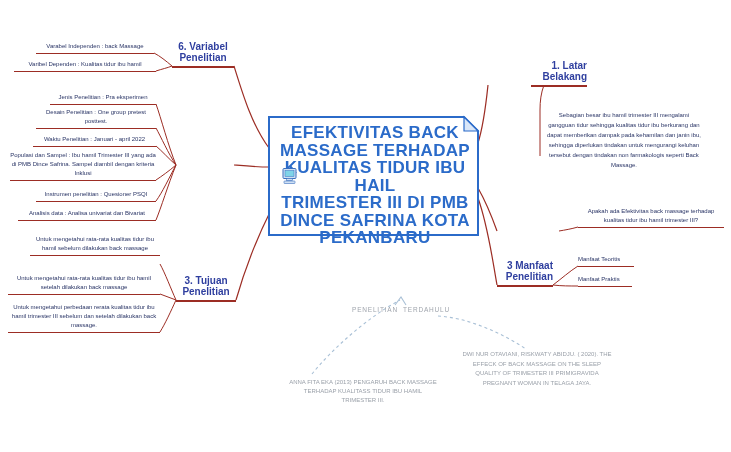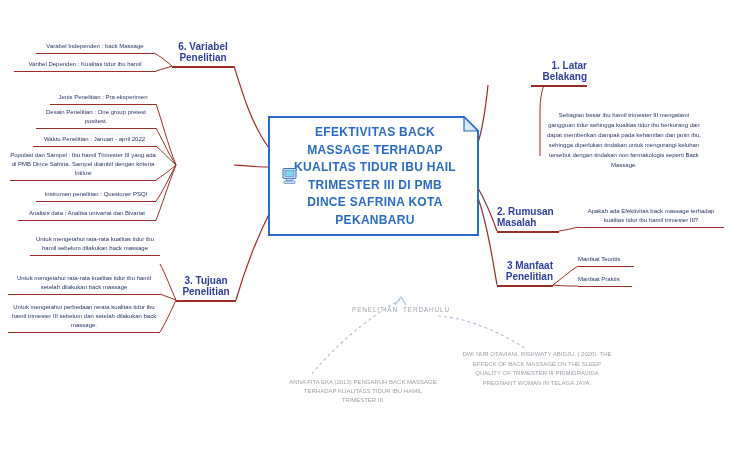--- a/index.html
+++ b/index.html
@@ -9,21 +9,21 @@
   }
   svg.links{position:absolute;left:0;top:0;}
   .br{fill:none;stroke:#9c2d24;stroke-width:1.2;}
   .lf{fill:none;stroke:#9c2d24;stroke-width:1;}
   .dsh{fill:none;stroke:#a9c0d6;stroke-width:1.1;stroke-dasharray:3 3;}
   .arr{fill:none;stroke:#a9c0d6;stroke-width:1.1;}
   .center-shape{fill:#ffffff;stroke:#2b6bc9;stroke-width:2;}
   .center-fold{fill:#d9e6f8;stroke:#2b6bc9;stroke-width:1.2;}
   .center-title{
     position:absolute;left:280px;top:124px;width:190px;
-    color:#2b6bc9;font-weight:700;font-size:12px;line-height:17.5px;
+    color:#2b6bc9;font-weight:700;font-size:17px;line-height:17.5px;
     text-align:center;white-space:pre-line;letter-spacing:.3px;
   }
   .center-icon{position:absolute;left:281px;top:167px;width:18px;height:18px;}
   .node{position:absolute;color:#2a3566;font-size:6px;line-height:9px;text-align:center;}
   .leaf{border-bottom:1px solid #9c2d24;padding-bottom:2px;}
   .nowrap{white-space:nowrap;}
   .blabel{
     position:absolute;color:#2f3f9f;font-size:10px;line-height:11px;font-weight:700;
     text-align:center;border-bottom:2px solid #9c2d24;padding-bottom:3px;
   }
@@ -86,21 +86,20 @@
       <rect x="2" y="1.5" width="13" height="10" rx="1" fill="#cfe0f4" stroke="#3a6fbe" stroke-width="1"></rect>
       <rect x="4" y="3.5" width="9" height="6" fill="#7fd4e8" stroke="#3a6fbe" stroke-width="0.5"></rect>
       <rect x="5.5" y="11.5" width="6" height="2" fill="#cfe0f4" stroke="#3a6fbe" stroke-width="0.6"></rect>
       <rect x="3" y="14" width="11" height="2.5" rx="0.6" fill="#cfe0f4" stroke="#3a6fbe" stroke-width="0.6"></rect>
     </svg>
   </div>
 
   <div class="blabel" style="left:172px;top:41px;width:62px;">6. Variabel Penelitian</div>
   <div class="blabel" style="left:176px;top:275px;width:60px;">3. Tujuan Penelitian</div>
   <div class="blabel" style="left:488px;top:60px;width:56px;text-align:right;margin-left:43px;">1. Latar Belakang</div>
-  <div class="blabel" style="left:497px;top:206px;width:62px;text-align:left;">2. Rumusan Masalah</div>
   <div class="blabel" style="left:497px;top:260px;width:56px;text-align:right;">3  Manfaat Penelitian</div>
 
   <div class="node leaf nowrap" style="left:36px;top:42px;width:118px;">Varabel Independen : back Massage</div>
   <div class="node leaf nowrap" style="left:14px;top:60px;width:142px;">Varibel Dependen : Kualitas tidur ibu hamil</div>
 
   <div class="node leaf nowrap" style="left:50px;top:93px;width:106px;">Jenis Penelitian : Pra eksperimen</div>
   <div class="node leaf" style="left:36px;top:108px;width:120px;">Desain Penelitian : One group pretest posttest.</div>
   <div class="node leaf nowrap" style="left:33px;top:135px;width:123px;">Waktu Penelitian : Januari - april 2022</div>
   <div class="node leaf" style="left:10px;top:151px;width:146px;">Populasi dan Sampel : Ibu hamil Trimester III yang  ada di PMB Dince Safrina. Sampel diambil dengan kriteria Inklusi</div>
   <div class="node leaf nowrap" style="left:36px;top:190px;width:120px;">Instrumen penelitian : Quesioner PSQI</div>

